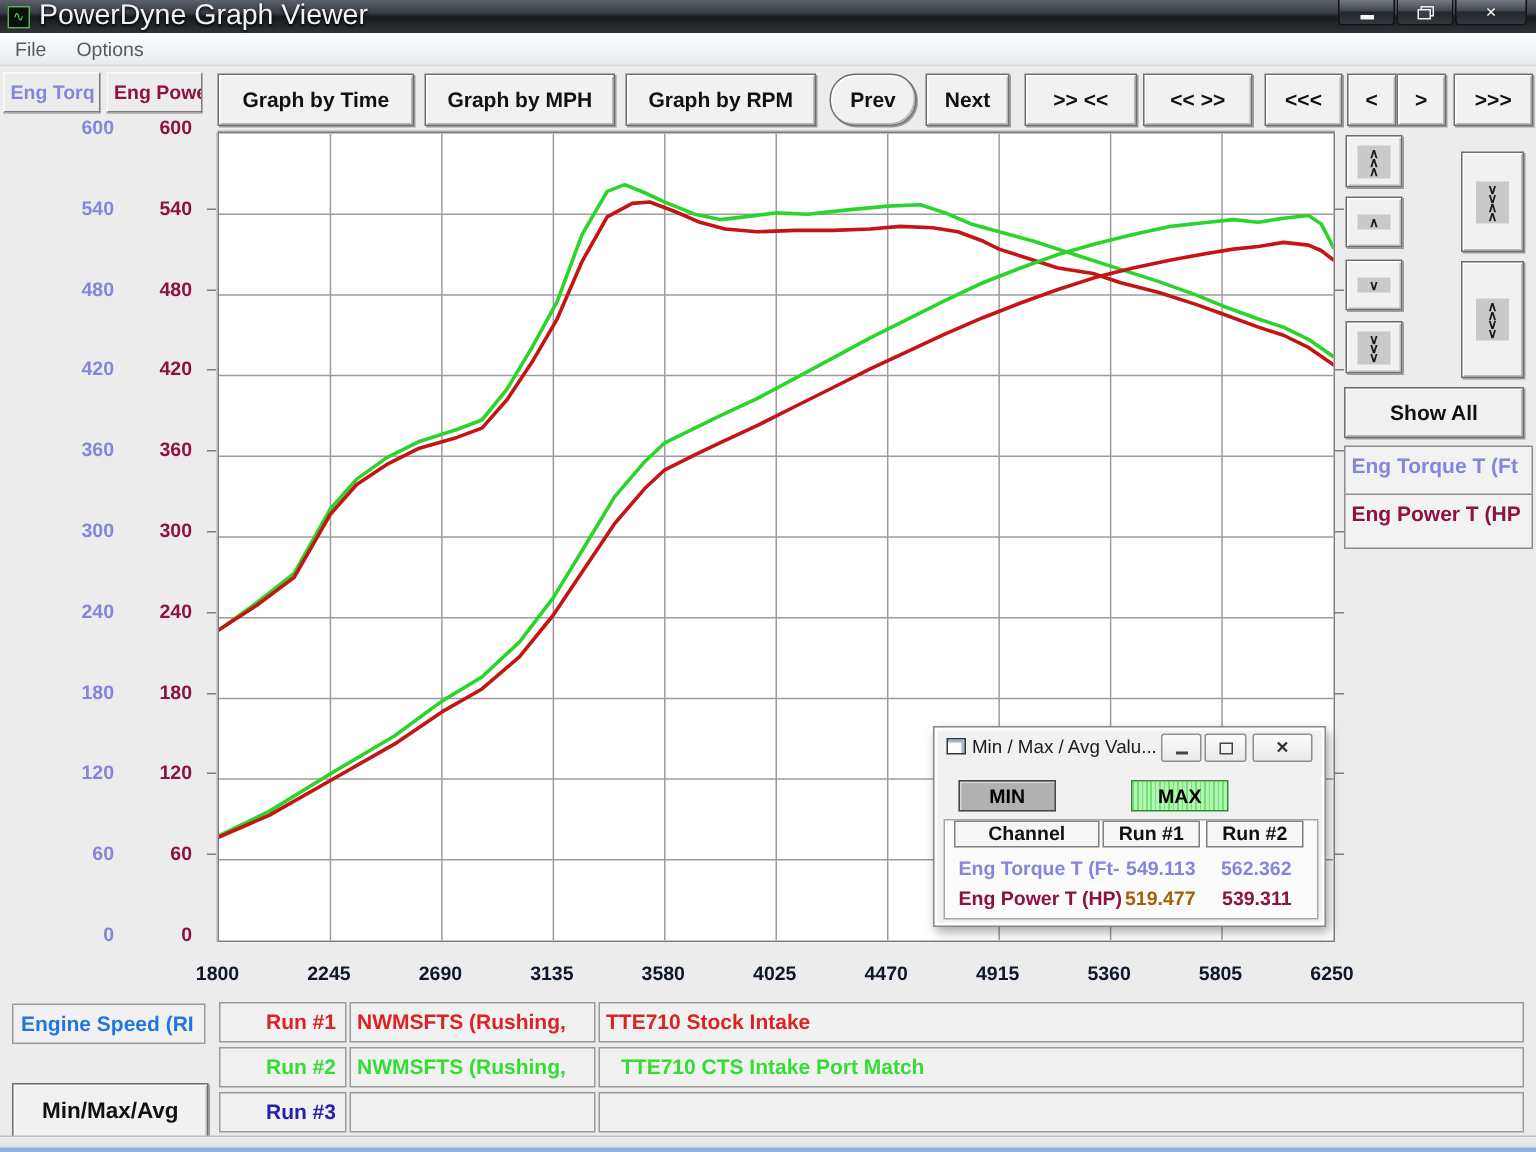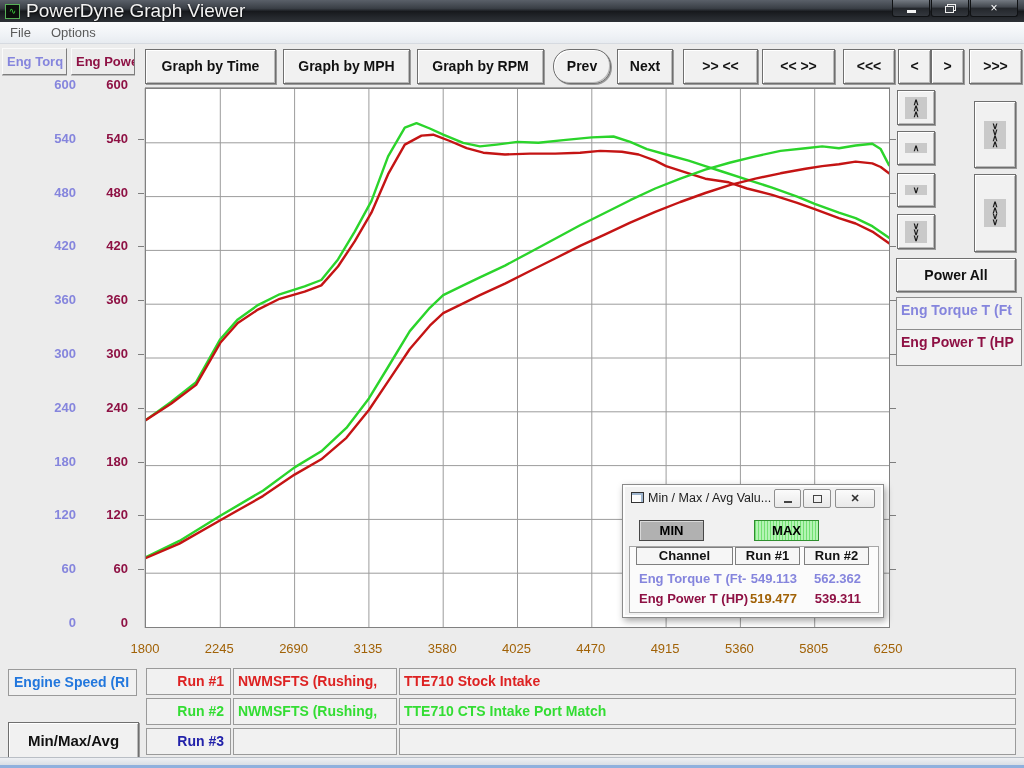--- a/index.html
+++ b/index.html
@@ -35,22 +35,22 @@
       border:1px solid; border-color:#fafafa #7e7e7e #7e7e7e #fafafa; box-shadow:0 1px 0 #bbb;
       font-weight:bold; font-size:13px; line-height:25px; padding-left:4px;
       white-space:nowrap; overflow:hidden; }
   .btn3d { position:absolute; background:#f1f1f1; border:1px solid #6f6f6f;
       box-shadow:inset 1px 1px 0 #ffffff, inset -1px -1px 0 #b9b9b9, 1px 1px 0 #9b9b9b;
       color:#111; font-weight:bold; text-align:center; }
   .tool-btn { top:49px; height:35px; font-size:14px; line-height:33px; white-space:nowrap; }
 
   
   .ytick { position:absolute; font-size:13px; font-weight:bold; text-align:right; height:16px; line-height:16px; }
-  .xtick { position:absolute; top:641px; width:64px; font-size:13px; font-weight:normal;
-           color:#a16207; text-align:center; }
+  .xtick { position:absolute; top:641px; width:64px; font-size:13px; font-weight:bold;
+           color:#0f172a; text-align:center; }
   .tick-nub { position:absolute; height:1px; width:6px; background:#7e7e7e; }
 
   
   .plot { position:absolute; left:145px; top:88px; width:745px; height:540px;
       background:#ffffff; border:1px solid #808080; box-shadow:0 -1px 0 #a7a7a7, -1px 0 0 #cfcfcf; }
   .plot svg { display:block; }
 
   
   .glyph-stack { white-space:pre-line; font-size:9px; line-height:6px; font-weight:bold; color:#1a1a1a;
       background:#c9c9c9; padding:2px 8px; display:inline-block; }
@@ -232,33 +232,33 @@
 ∨
 ∧
 ∧</span>
     </div>
   <div class="btn3d scroll-btn" style="left:974px; top:174px; width:42px; height:78px;">
       <span class="glyph-stack">∧
 ∧
 ∨
 ∨</span>
     </div>
-  <div class="btn3d" style="left:896px; top:258px; width:120px; height:34px; font-size:14px; line-height:32px;">Power All</div>
+  <div class="btn3d" style="left:896px; top:258px; width:120px; height:34px; font-size:14px; line-height:32px;">Show All</div>
   <div class="chan-label" style="top:297px; color:#8585dd;">Eng Torque T (Ft</div>
   <div class="chan-label" style="top:329px; color:#8e1144;">Eng Power T (HP</div>
 
   <div class="legend-box" style="left:8px; top:669px; width:129px; color:#2277dd; padding-left:5px;">Engine Speed (RI</div>
 
   <div class="legend-box" style="left:146px; top:668px; width:85px; color:#dd2222; text-align:right; padding-right:6px;">Run #1</div>
   <div class="legend-box" style="left:233px; top:668px; width:164px; color:#dd2222; padding-left:4px;">NWMSFTS (Rushing,</div>
   <div class="legend-box" style="left:399px; top:668px; width:617px; color:#dd2222; padding-left:4px;">TTE710 Stock Intake</div>
 
   <div class="legend-box" style="left:146px; top:698px; width:85px; color:#33dd33; text-align:right; padding-right:6px;">Run #2</div>
   <div class="legend-box" style="left:233px; top:698px; width:164px; color:#33dd33; padding-left:4px;">NWMSFTS (Rushing,</div>
-  <div class="legend-box" style="left:399px; top:698px; width:617px; color:#33dd33; padding-left:4px;">TTE710 CTS Intake Port Match</div>
+  <div class="legend-box" style="left:399px; top:698px; width:617px; color:#33dd33; padding-left:14px;">TTE710 CTS Intake Port Match</div>
 
   <div class="legend-box" style="left:146px; top:728px; width:85px; color:#2222aa; text-align:right; padding-right:6px;">Run #3</div>
   <div class="legend-box" style="left:233px; top:728px; width:164px;"></div>
   <div class="legend-box" style="left:399px; top:728px; width:617px;"></div>
 
   <div class="btn3d" style="left:8px; top:722px; width:131px; height:38px; font-size:15px; line-height:36px;">Min/Max/Avg</div>
 
   <div class="popup">
     <div class="doc-icon"></div>
     <div class="popup-title-text">Min / Max / Avg Valu...</div>

